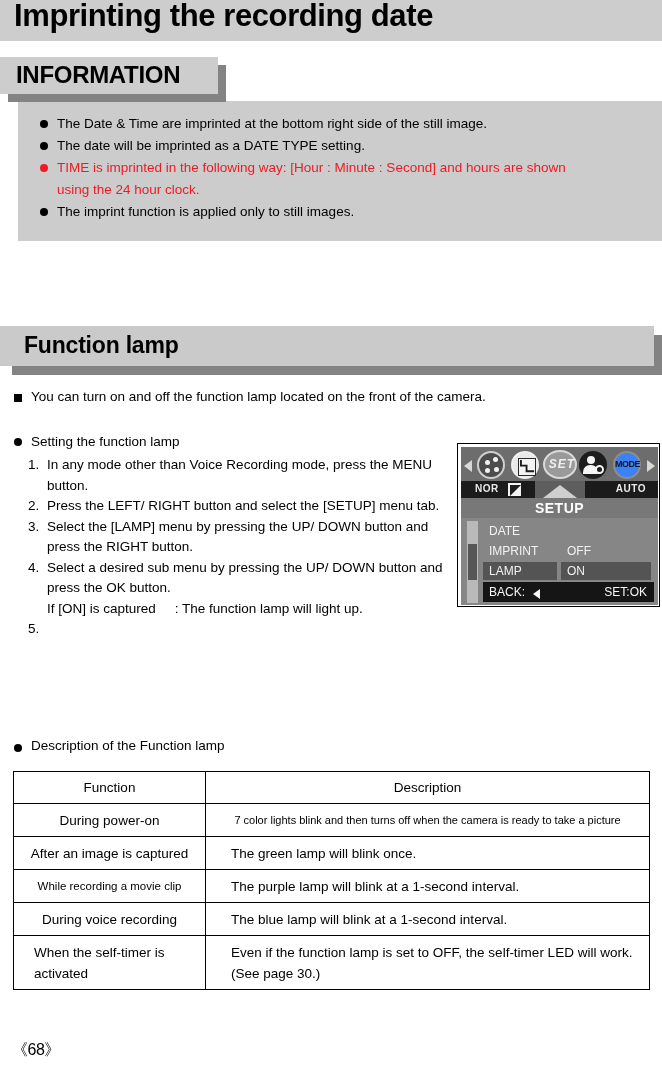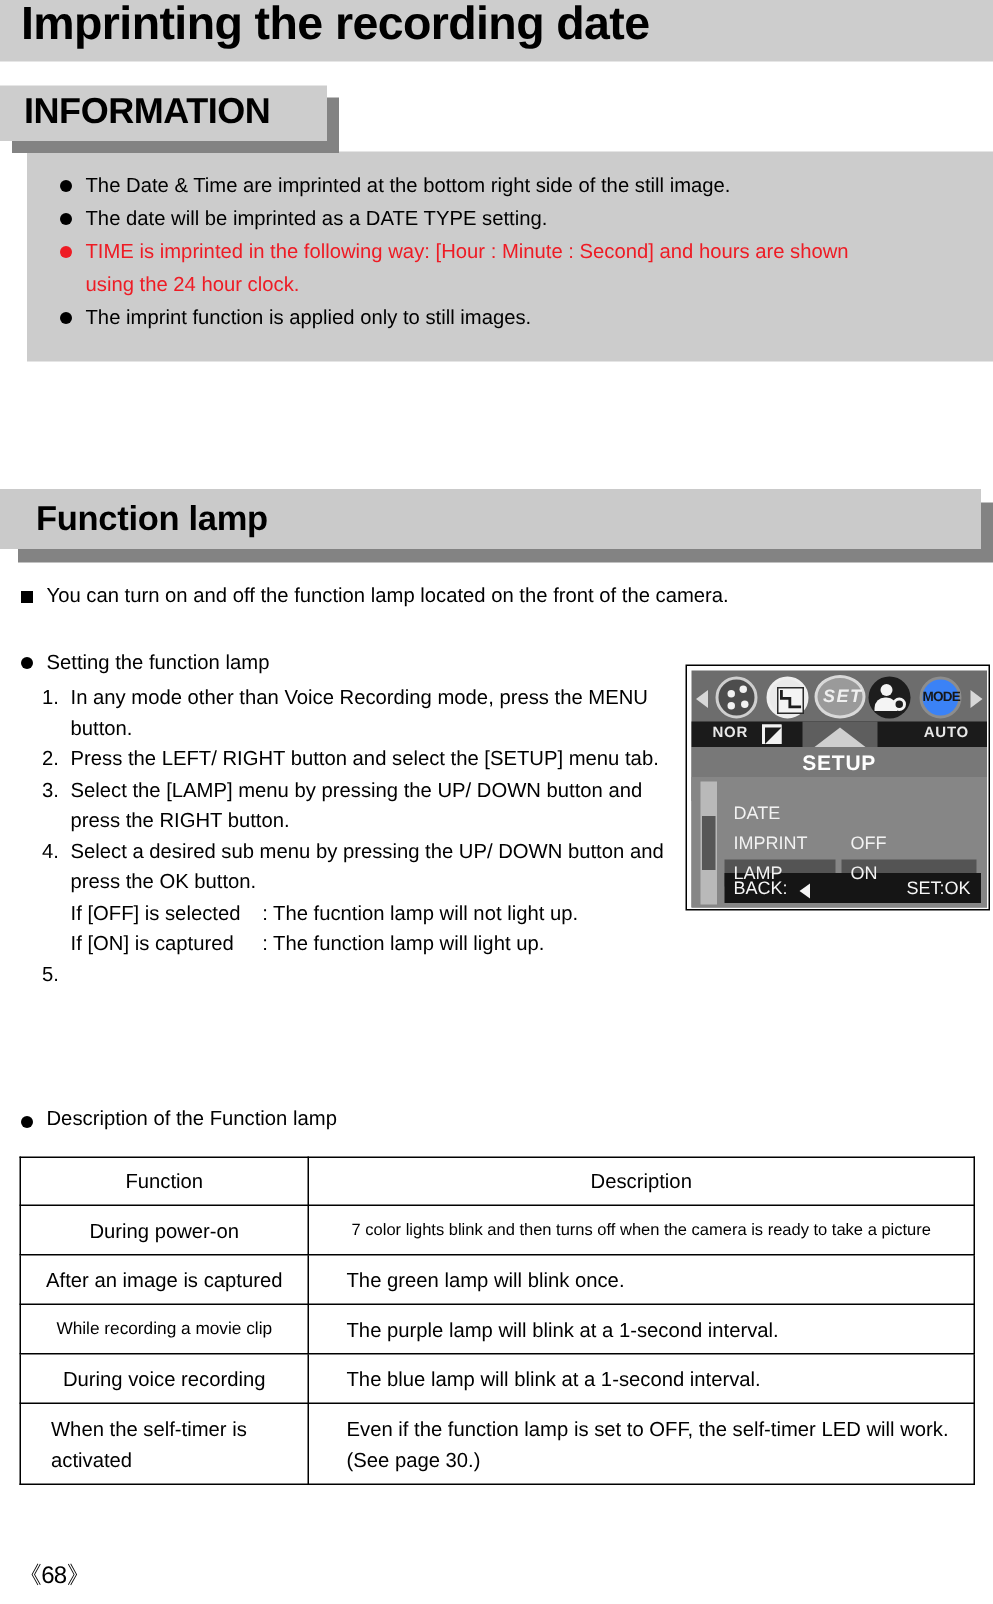--- a/index.html
+++ b/index.html
@@ -323,21 +323,20 @@
   .scroll-thumb {
     position: absolute; left: 7px; top: 26px;
     width: 9px; height: 36px;
     background: #575757;
   }
   .m-row {
     position: absolute; left: 22px;
     width: 168px; height: 18px;
     font-size: 12px;
     color: #f2f2f2;
-    margin-top: 11px;
   }
   .m-row .m-label {
     position: absolute; left: 6px; top: 2px;
   }
   .m-row .m-value {
     position: absolute; left: 84px; top: 2px;
   }
   .m-row.r1 { top: 4px; }
   .m-row.r2 { top: 24px; }
   .m-row.r3 { top: 44px; }
@@ -497,24 +496,20 @@
       <span class="num">2.</span>
       <span>Press the LEFT/ RIGHT button and select the [SETUP] menu tab.</span>
     </li>
     <li>
       <span class="num">3.</span>
       <span>Select the [LAMP] menu by pressing the UP/ DOWN button and press the RIGHT button.</span>
     </li>
     <li>
       <span class="num">4.</span>
       <span>Select a desired sub menu by pressing the UP/ DOWN button and press the OK button.</span>
-      <span class="subline">
-        <span class="sl-a">If [OFF] is selected</span>
-        <span class="sl-b">: The fucntion lamp will not light up.</span>
-      </span>
       <span class="subline">
         <span class="sl-a">If [ON] is captured</span>
         <span class="sl-b">: The function lamp will light up.</span>
       </span>
     </li>
     <li>
       <span class="num">5.</span>
     </li>
   </ol>
 </div>

